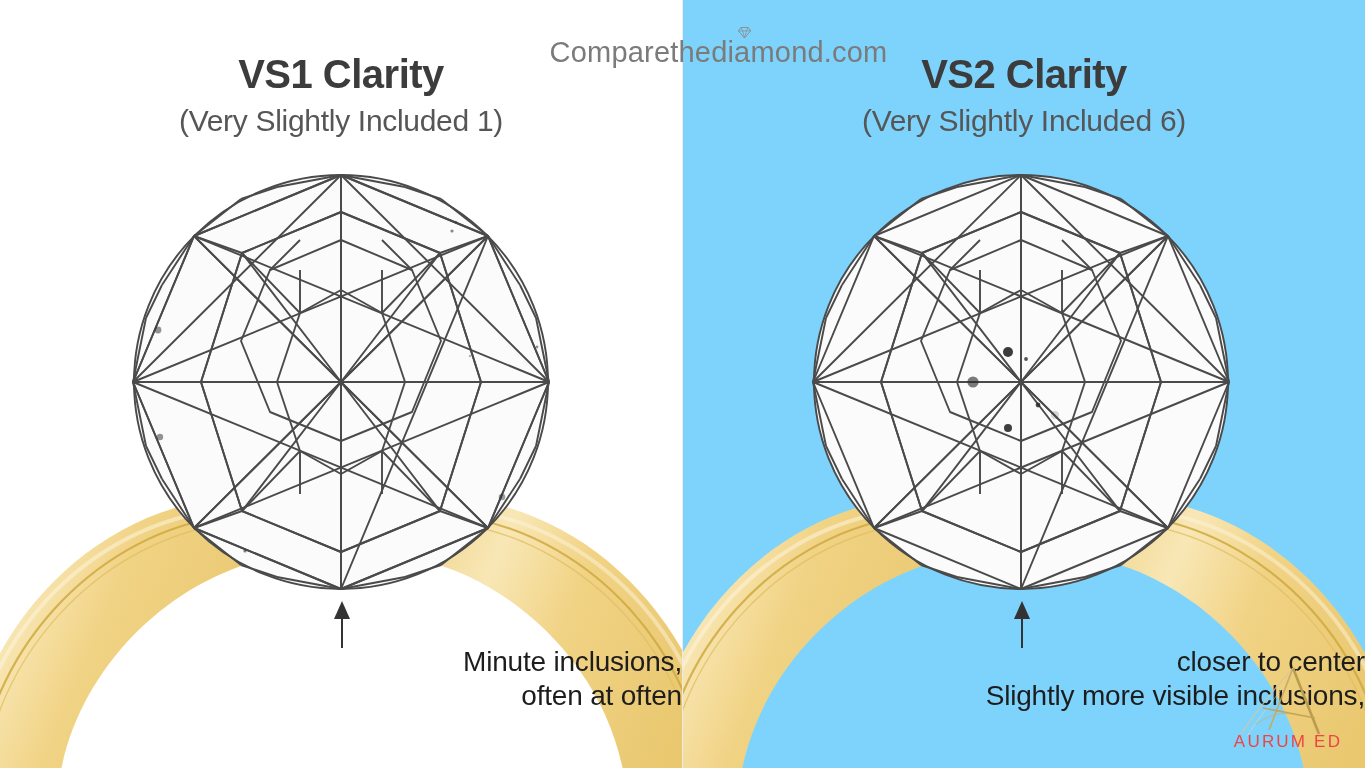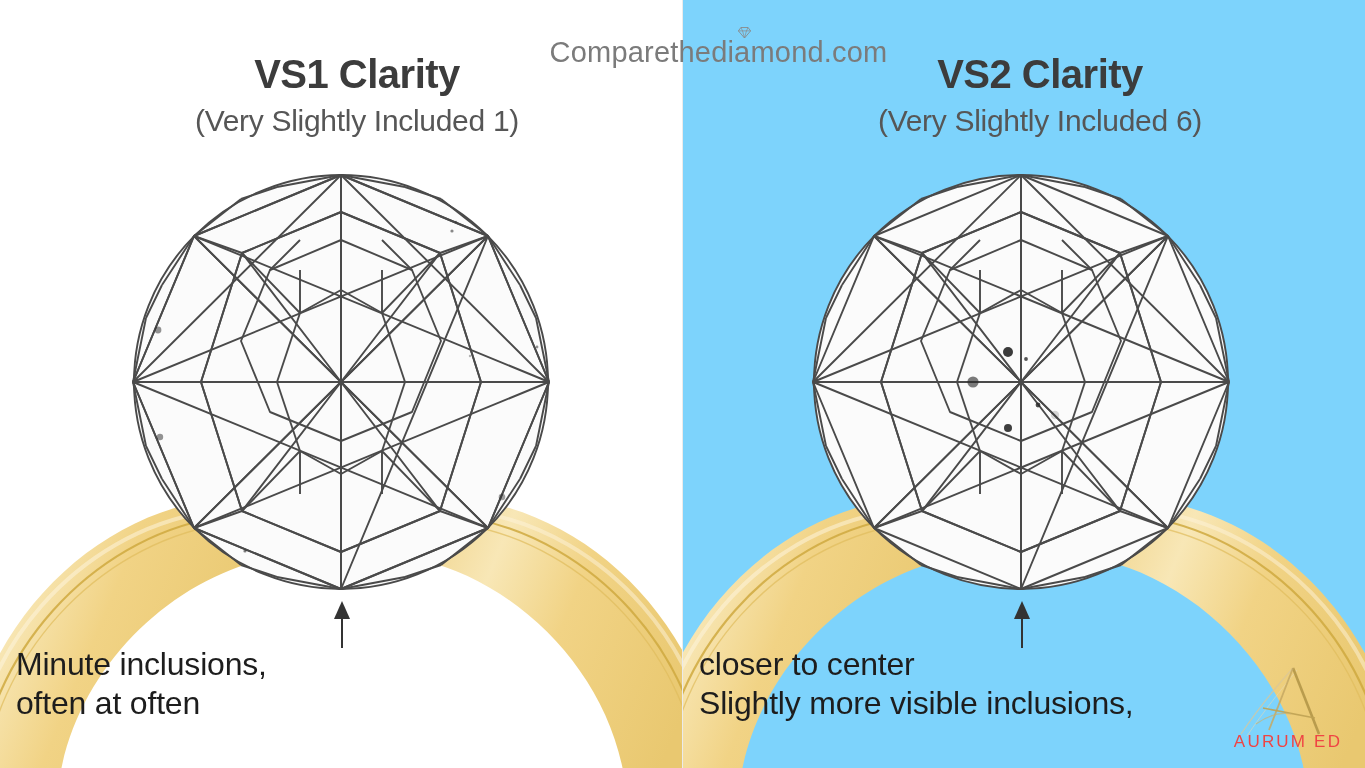--- a/index.html
+++ b/index.html
@@ -16,21 +16,20 @@
     height: 768px;
     overflow: hidden;
     background: #ffffff;
   }
   .panel {
     position: absolute;
     top: 0;
     width: 682px;
     height: 768px;
     overflow: hidden;
-    padding-left: 32px;
   }
   #panel-left  { left: 0;     background: #ffffff; }
   #panel-right { left: 683px; background: #7dd3fc; width: 682px; }
 
   .divider {
     position: absolute;
     left: 682px;
     top: 0;
     width: 1px;
     height: 768px;
@@ -57,25 +56,25 @@
     color: #565656;
     font-weight: normal;
     font-size: 30px;
     top: 104px;
     letter-spacing: -0.3px;
     white-space: nowrap;
   }
 
   .caption {
     position: absolute;
-    left: 16px;
-    width: 100%;
-    text-align: left;
+    left: 0;
+    width: 100%;
+    text-align: right;
     color: #1d1d1d;
-    font-size: 32px;
+    font-size: 28px;
     line-height: 1.22;
     top: 645px;
     letter-spacing: -0.2px;
   }
   .caption .line { display: block; }
 
   .watermark {
     position: absolute;
     left: 0;
     top: 36px;

